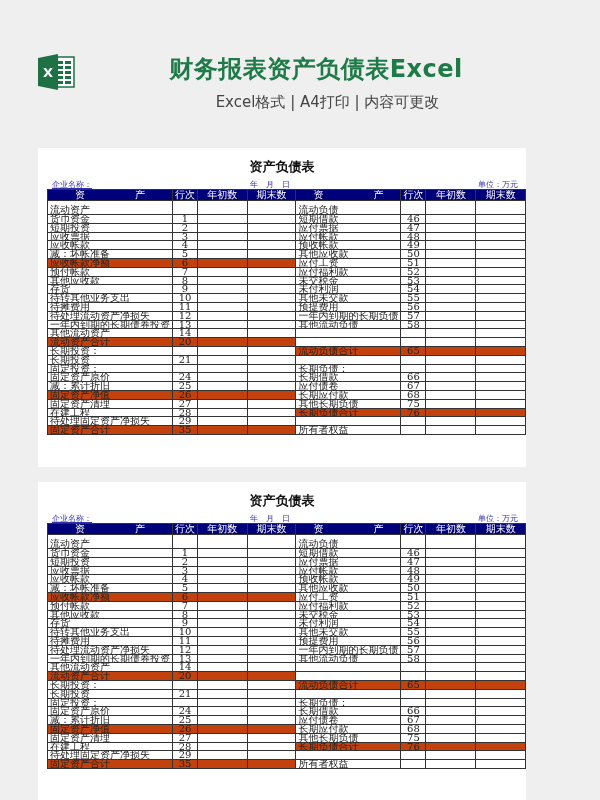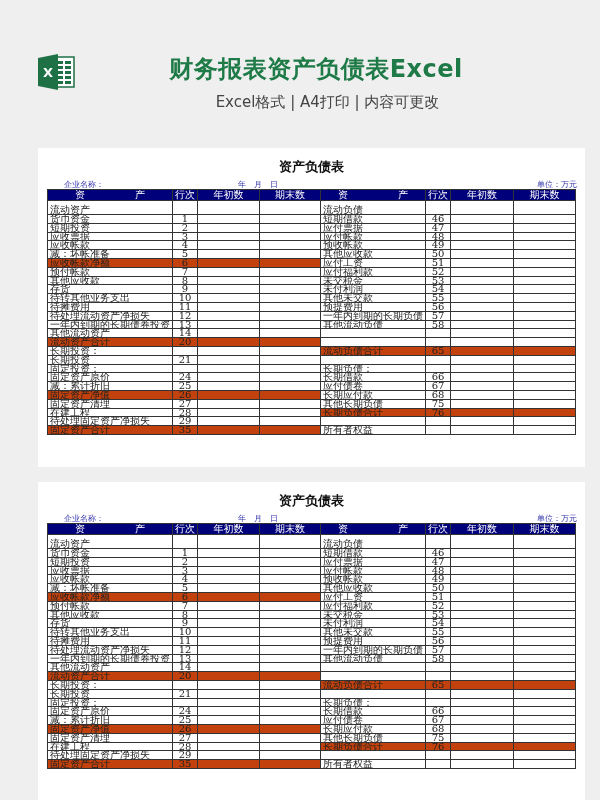--- a/index.html
+++ b/index.html
@@ -1,27 +1,27 @@
 <!DOCTYPE html>
 <html><head>
 <meta charset="utf-8">
 <style>
   html, body { margin:0; padding:0; }
   body { width:600px; height:800px; background:#efefef; position:relative; overflow:hidden; font-family:"DejaVu Sans", sans-serif; }
   .hero { position:absolute; left:0; top:0; width:600px; height:140px; }
   .logo { position:absolute; left:36px; top:52px; width:40px; height:40px; }
   .hero-title { position:absolute; left:0; right:0; top:53px; text-align:center; padding-left:32px; font-size:24px; color:#1e7a46; font-weight:bold; letter-spacing:0.5px; }
   .hero-sub { position:absolute; left:0; right:0; top:93px; text-align:center; padding-left:55px; font-size:15px; color:#444; }
-  .card { position:absolute; left:38px; width:547px; background:#fff; overflow:hidden; }
+  .card { position:absolute; left:38px; width:488px; background:#fff; overflow:hidden; }
   .card1 { top:148px; height:319px; }
   .card2 { top:482px; height:319px; }
   .sheet-title { position:absolute; left:0; right:0; top:10px; text-align:center; font-size:13px; font-weight:bold; color:#111; font-family:"DejaVu Sans", sans-serif; }
   .meta { position:absolute; top:31px; font-size:8px; color:#3333aa; font-family:"DejaVu Serif", serif; }
-  .meta.company { left:26px; }
-  .meta.date { left:200px; word-spacing:8px;font-family:Liberation Serif, serif; }
+  .meta.company { left:14px; text-decoration:underline; }
+  .meta.date { left:212px; word-spacing:8px;font-family:Liberation Serif, serif; }
   .meta.unit { right:8px; }
   table.bs { position:absolute; left:9px; top:41px; border-collapse:collapse; table-layout:fixed; font-family:"DejaVu Serif", serif; font-size:10px; color:#222; }
   table.bs td, table.bs th { border:1px solid #333; padding:0 2px; height:7.8px; line-height:7.8px; white-space:nowrap; overflow:hidden; }
   table.bs th { background:#00007a; color:#fff; font-weight:normal; height:10px; line-height:10px; text-align:center; }
   table.bs td.num { text-align:center; }
   table.bs tr.first td { height:13px; vertical-align:bottom; line-height:9px; }
   table.bs td.hl { background:#c2410c; }
   .sp { display:inline-block; width:50px; }
 </style>
 </head>

